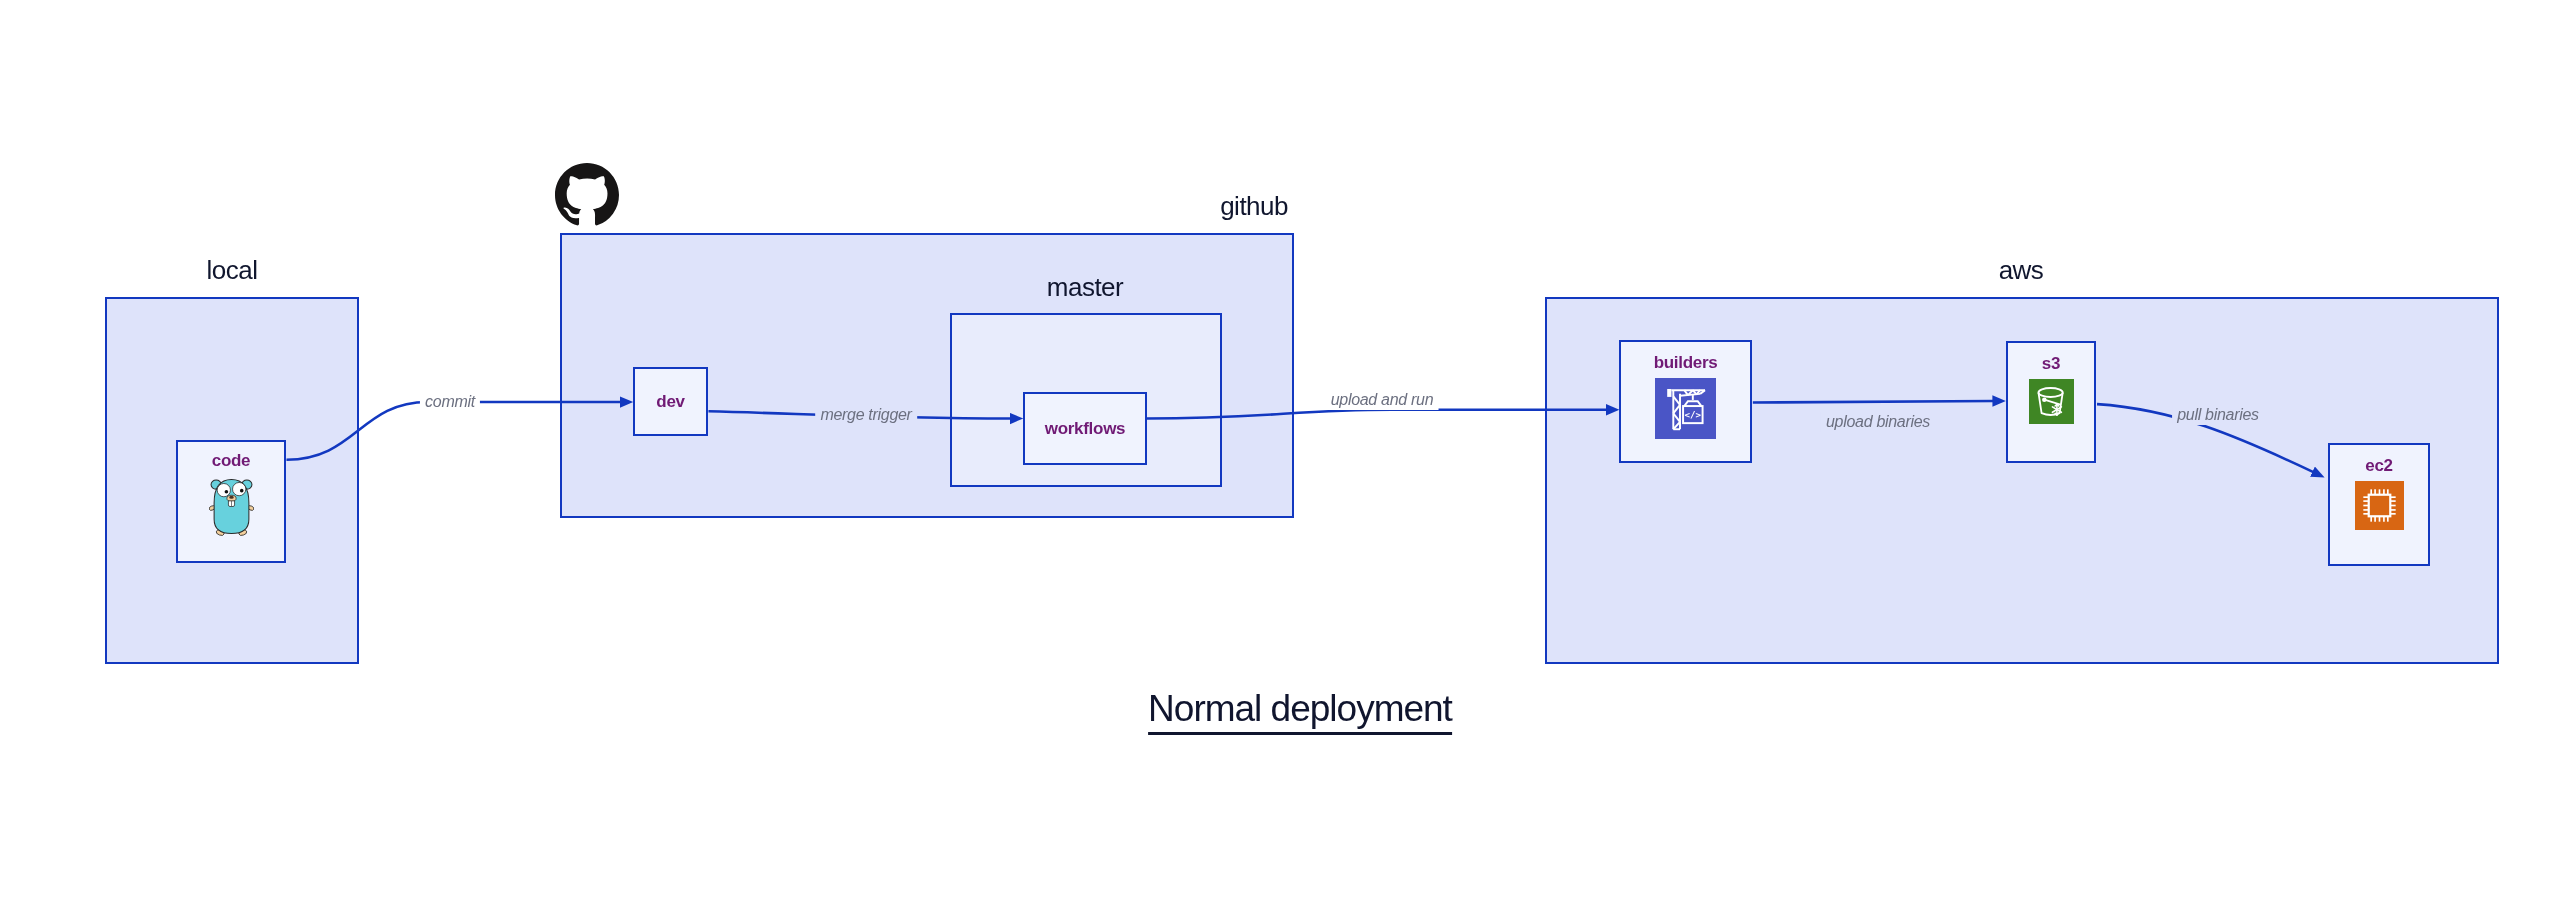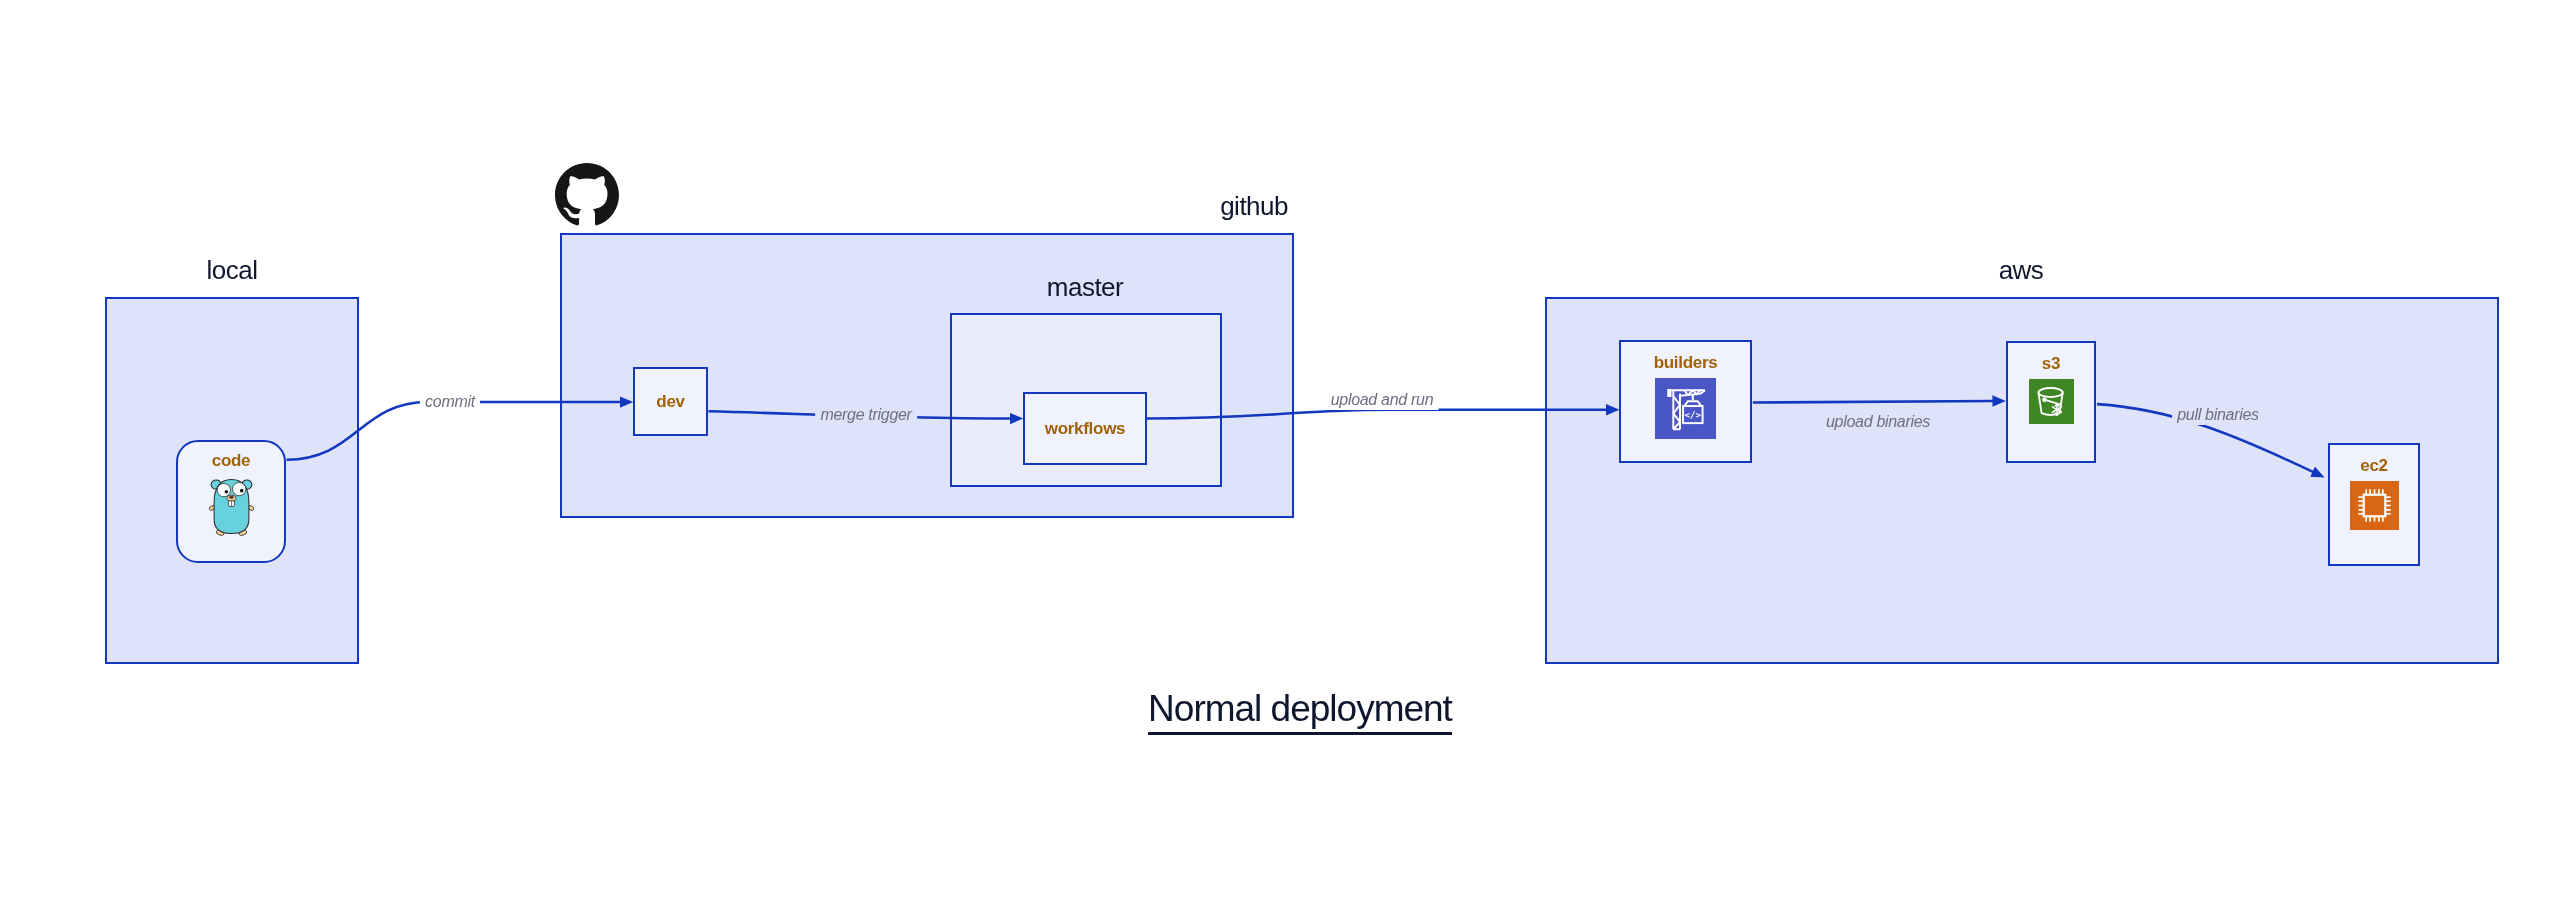--- a/index.html
+++ b/index.html
@@ -17,29 +17,29 @@
   #github-label{left:1288px;top:191px;transform:translateX(-100%);}
 
   #master-box{left:950px;top:313px;width:272px;height:174px;background:#e8ecfc;}
   #master-label{left:1085px;top:272px;transform:translateX(-50%);}
 
   #aws-box{left:1545px;top:297px;width:954px;height:367px;}
   #aws-label{left:2021px;top:255px;transform:translateX(-50%);}
 
   
   .node{position:absolute;background:#f0f3fe;border:2.6px solid #1238c0;box-sizing:border-box;display:flex;flex-direction:column;align-items:center;}
-  .node-label{font-size:17px;font-weight:700;color:#a16207;letter-spacing:-0.3px;white-space:nowrap;}
+  .node-label{font-size:17px;font-weight:700;color:#701a75;letter-spacing:-0.3px;white-space:nowrap;}
   .node-center{justify-content:center;}
 
-  #code-node{left:176px;top:440px;width:110px;height:123px;padding-top:9.3px;border-radius:22px;}
+  #code-node{left:176px;top:440px;width:110px;height:123px;padding-top:9.3px;}
   #dev-node{left:633px;top:367px;width:75px;height:69px;}
   #workflows-node{left:1023px;top:392px;width:124px;height:73px;}
   #builders-node{left:1619px;top:340px;width:133px;height:123px;padding-top:11.3px;}
   #s3-node{left:2006px;top:341px;width:90px;height:122px;padding-top:11.3px;}
-  #ec2-node{left:2328px;top:443px;width:92px;height:123px;padding-top:11.3px;}
+  #ec2-node{left:2328px;top:443px;width:102px;height:123px;padding-top:11.3px;}
 
   .node-icon{margin-top:5.2px;}
 
   
   #octocat{position:absolute;left:555px;top:163px;width:64px;height:64px;}
 
   
   #edge-layer{position:absolute;left:0;top:0;width:2604px;height:902px;pointer-events:none;}
   .edge-label{position:absolute;transform:translate(-50%,-50%);font-size:16px;font-style:italic;color:#6c7080;white-space:nowrap;padding:1px 5.2px;letter-spacing:-0.3px;}
   .bg-white{background:#ffffff;font-style:italic;}

